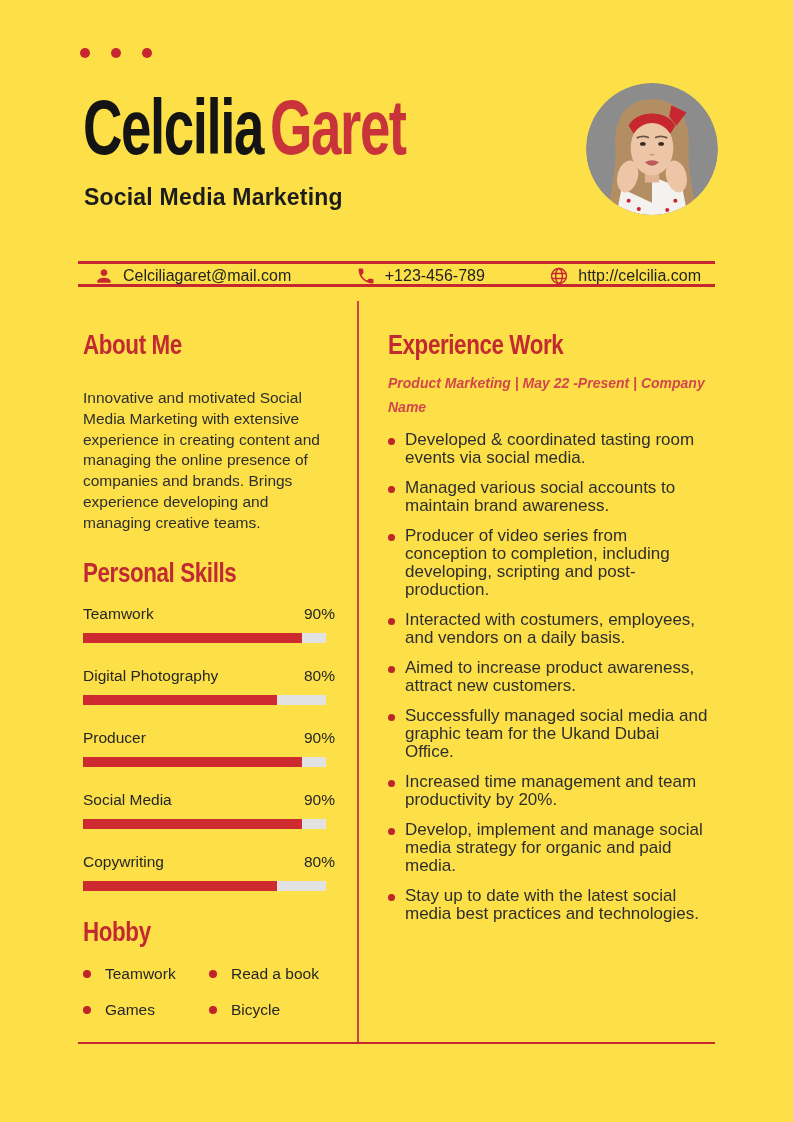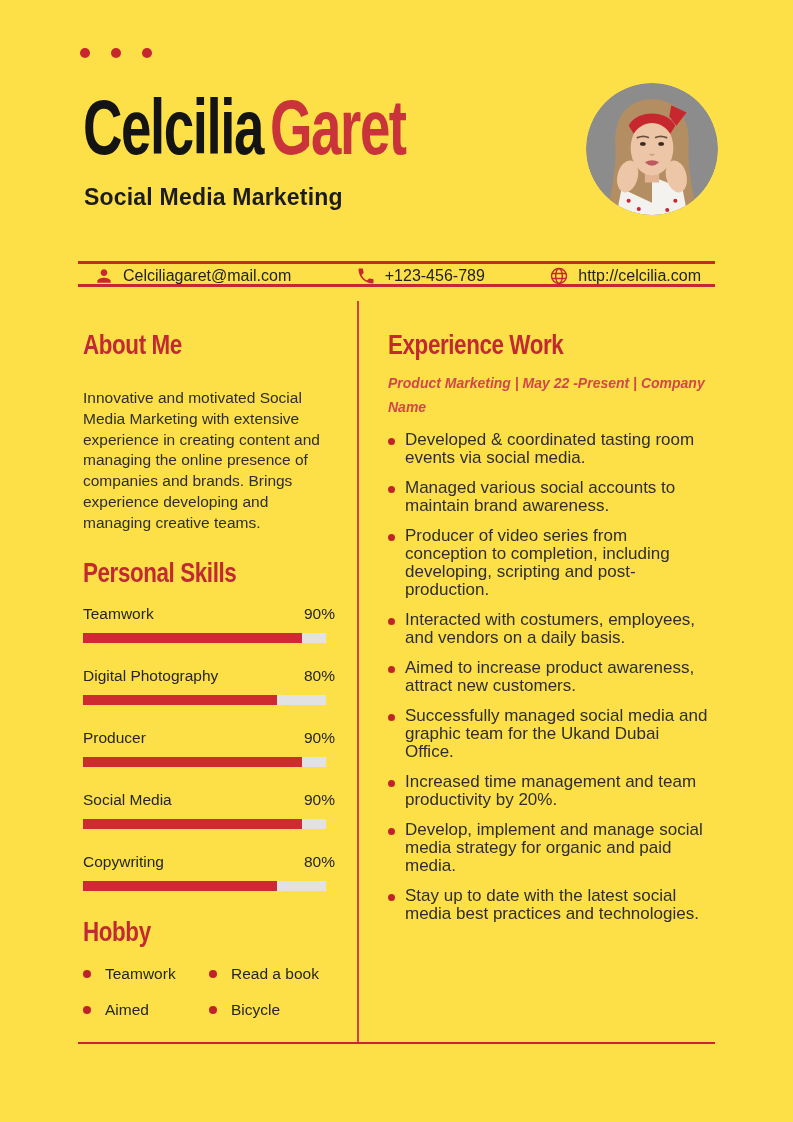--- a/index.html
+++ b/index.html
@@ -212,21 +212,21 @@
       <div class="hobby-item">
           <span class="bullet-dot"></span>
           <span>Teamwork</span>
         </div>
       <div class="hobby-item">
           <span class="bullet-dot"></span>
           <span>Read a book</span>
         </div>
       <div class="hobby-item">
           <span class="bullet-dot"></span>
-          <span>Aimed</span>
+          <span>Games</span>
         </div>
       <div class="hobby-item">
           <span class="bullet-dot"></span>
           <span>Bicycle</span>
         </div>
     </div>
   </div>
 
   <div class="col-right">
     <div><span class="sec-title exp-title">Experience Work</span></div>

